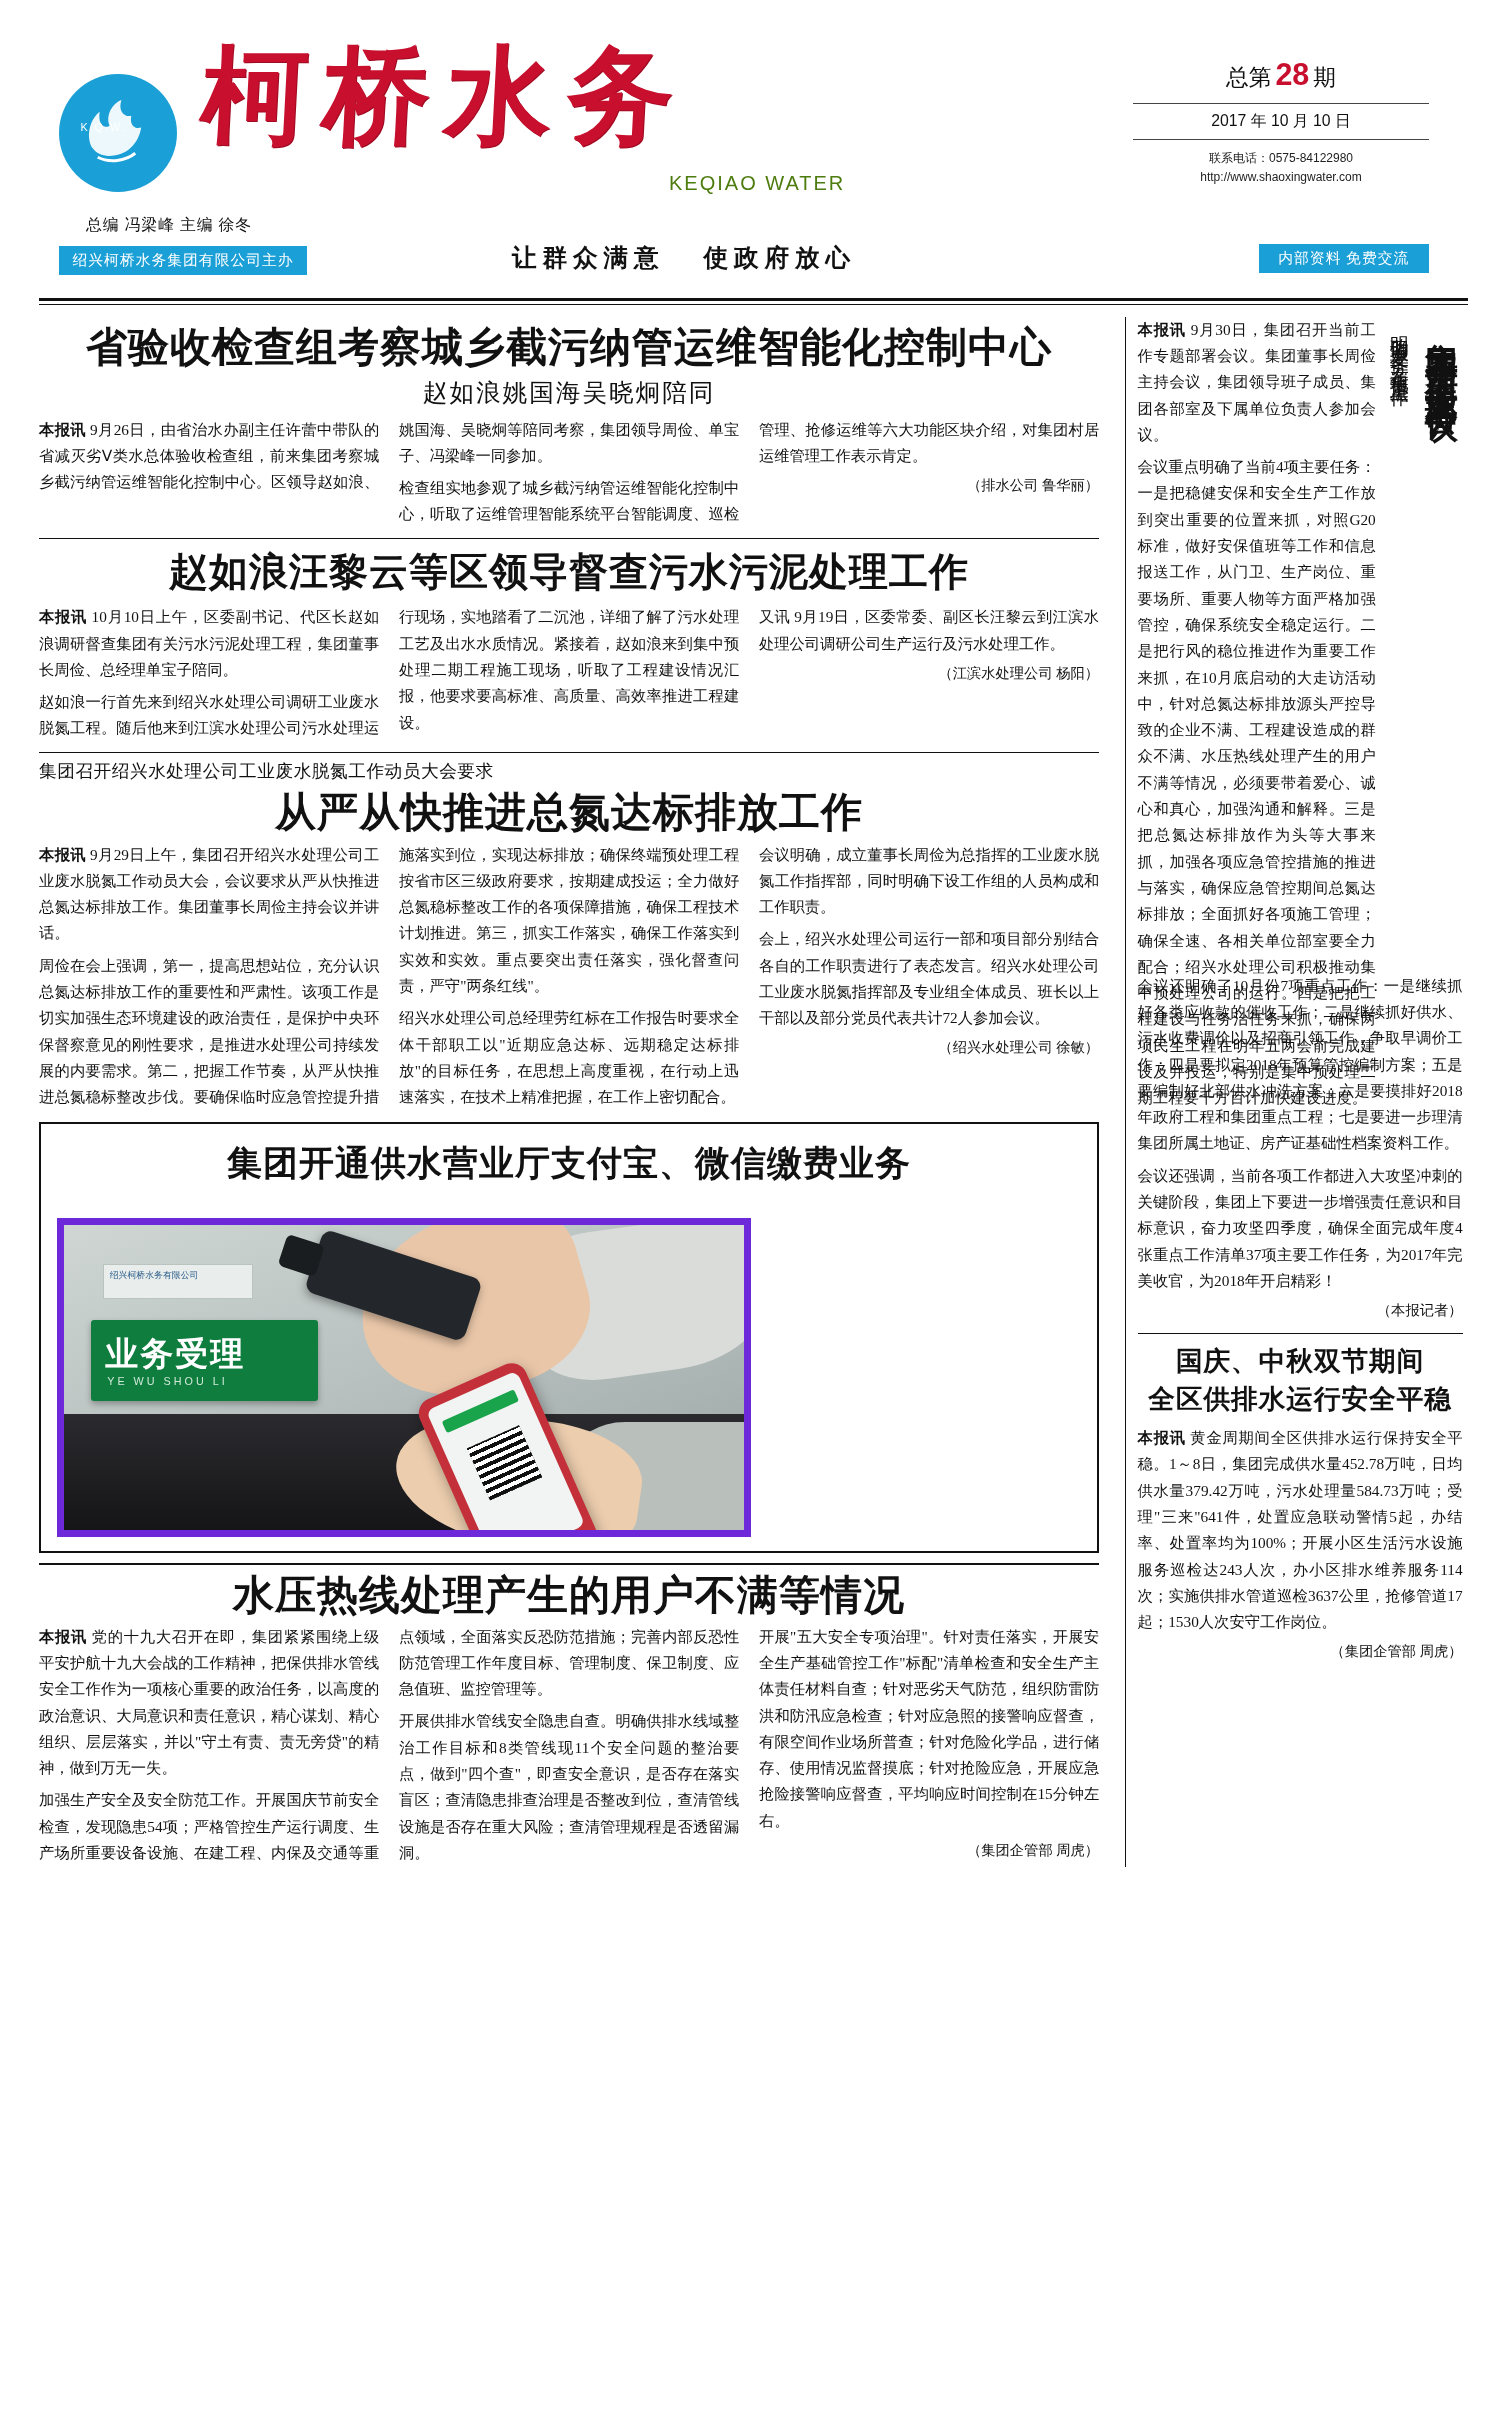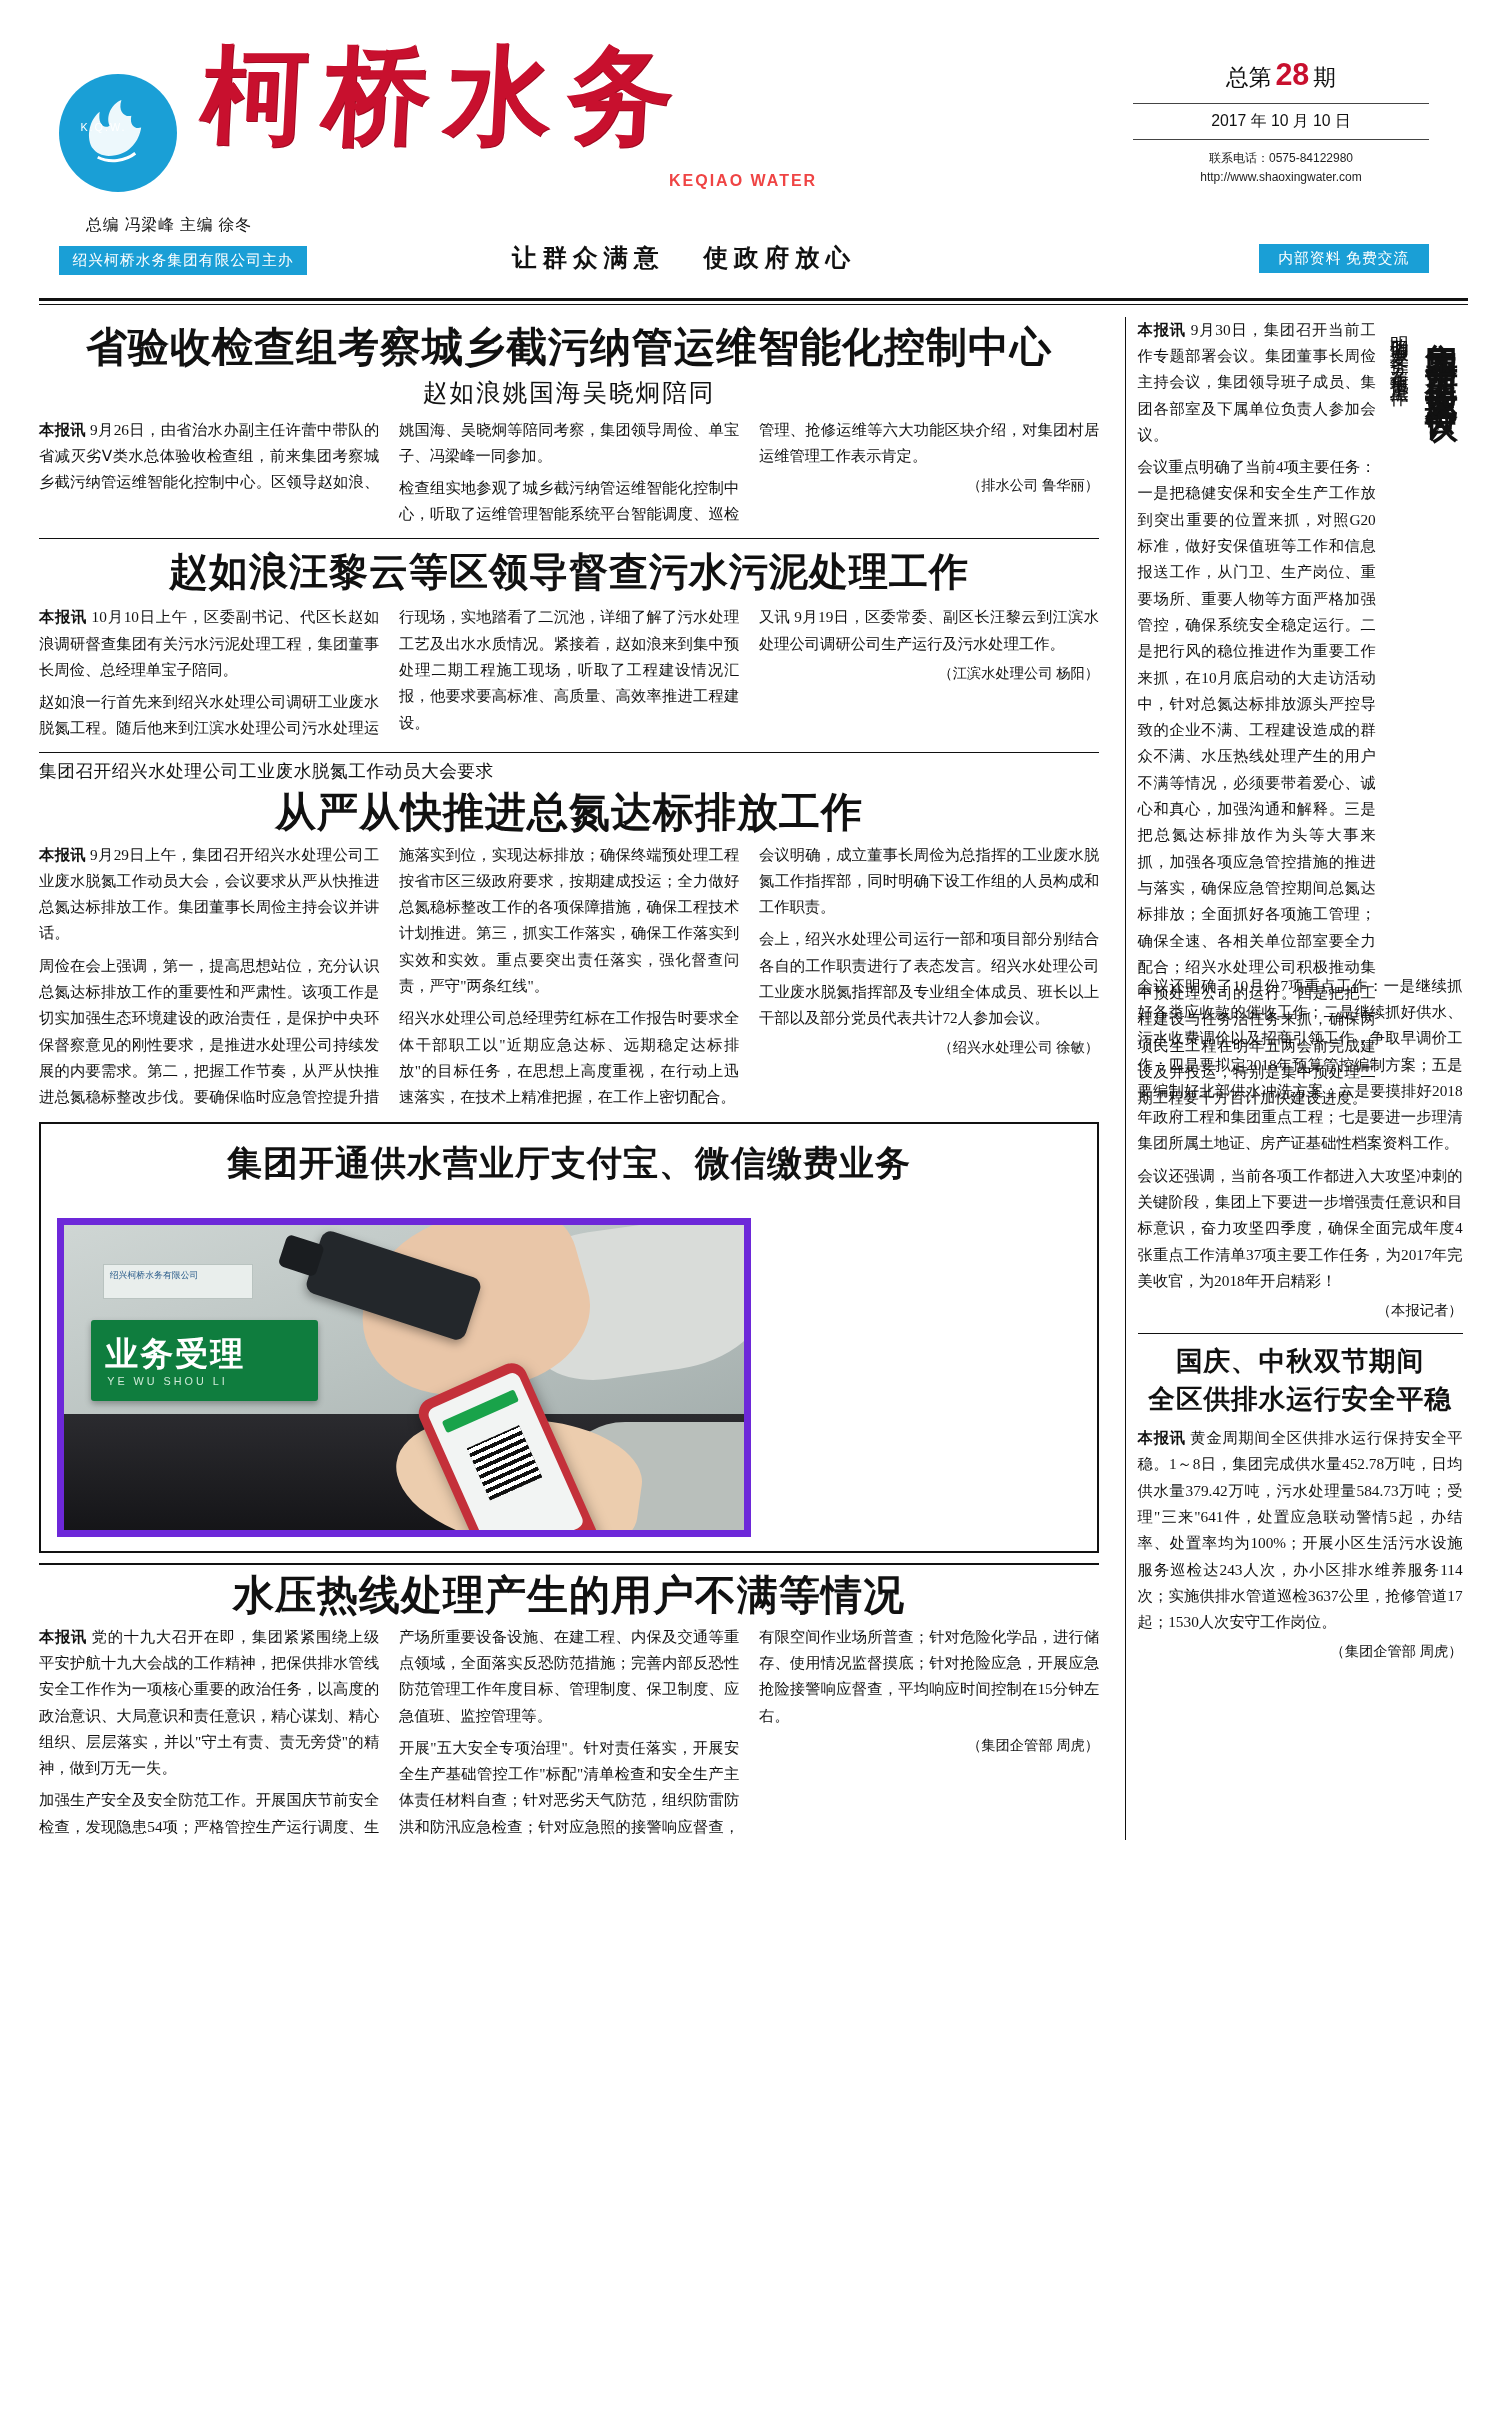--- a/index.html
+++ b/index.html
@@ -21,21 +21,21 @@
   .logo-text{position:absolute;left:21.7px;top:47px;font-size:10.8px;color:#ffffff;letter-spacing:2px;font-family:"Liberation Sans",sans-serif;text-align:center;}
   .title-cn{
     position:absolute;left:163px;top:39px;
     font-size:106px;line-height:1.05;
     color:#c8102e;font-weight:bold;
     font-family:"DejaVu Serif", serif;
     letter-spacing:15.8px;
     text-shadow:1px 1px 0 #a00b22;
     transform:skewX(-3deg);
   }
-  .title-en{position:absolute;left:630px;top:172px;font-size:16px;letter-spacing:2px;color:#ef4444;font-family:"Liberation Sans",sans-serif;font-weight:bold;}
+  .title-en{position:absolute;left:630px;top:172px;font-size:20px;letter-spacing:2px;color:#4d7c0f;font-family:"Liberation Sans",sans-serif;}
   .issue{position:absolute;right:39px;top:57px;text-align:center;width:296px;}
   .issue-line1{font-size:22.7px;color:#111;font-family:"Liberation Sans",sans-serif;}
   .issue-num{font-size:30.5px;color:#c8102e;font-weight:bold;margin:0 3.9px;}
   .issue-date{font-size:15.8px;margin-top:9.9px;border-top:1px solid #444;border-bottom:1px solid #444;padding:6.9px 0;font-family:"Liberation Sans",sans-serif;}
   .issue-contact{font-size:12px;margin-top:8.9px;line-height:1.6;color:#222;font-family:"Liberation Sans",sans-serif;}
   .editors{position:absolute;left:47px;top:215px;font-size:15.8px;letter-spacing:1px;}
   .sponsor{position:absolute;left:19.7px;top:246px;background:#1a9fd6;color:#fff;font-size:14.8px;padding:4.9px 13.8px;letter-spacing:1px;}
   .slogan{position:absolute;left:473px;top:241px;font-size:24.6px;font-weight:bold;letter-spacing:5.9px;}
   .slogan span{margin-right:39px;}
   .inner-note{position:absolute;right:39px;top:244px;background:#1a9fd6;color:#fff;font-size:14.8px;padding:4.9px 19.7px;letter-spacing:1px;}
@@ -219,20 +219,21 @@
         </div>
       </div>
 
       <div class="bottom-rule"></div>
 
       <div>
         <div class="headline1">水压热线处理产生的用户不满等情况</div>
         <div class="article-body c3">
           <p style="margin:0 0 5.9px 0"><span class="lead">本报讯</span><span>  党的十九大召开在即，集团紧紧围绕上级平安护航十九大会战的工作精神，把保供排水管线安全工作作为一项核心重要的政治任务，以高度的政治意识、大局意识和责任意识，精心谋划、精心组织、层层落实，并以"守土有责、责无旁贷"的精神，做到万无一失。</span></p>
           <p style="margin:0 0 5.9px 0">加强生产安全及安全防范工作。开展国庆节前安全检查，发现隐患54项；严格管控生产运行调度、生产场所重要设备设施、在建工程、内保及交通等重点领域，全面落实反恐防范措施；完善内部反恐性防范管理工作年度目标、管理制度、保卫制度、应急值班、监控管理等。</p>
+          <p style="margin:0 0 5.9px 0">开展供排水管线安全隐患自查。明确供排水线域整治工作目标和8类管线现11个安全问题的整治要点，做到"四个查"，即查安全意识，是否存在落实盲区；查清隐患排查治理是否整改到位，查清管线设施是否存在重大风险；查清管理规程是否透留漏洞。</p>
           <p style="margin:0">开展"五大安全专项治理"。针对责任落实，开展安全生产基础管控工作"标配"清单检查和安全生产主体责任材料自查；针对恶劣天气防范，组织防雷防洪和防汛应急检查；针对应急照的接警响应督查，有限空间作业场所普查；针对危险化学品，进行储存、使用情况监督摸底；针对抢险应急，开展应急抢险接警响应督查，平均响应时间控制在15分钟左右。</p>
           <div class="byline">（集团企管部  周虎）</div>
         </div>
       </div>
 
     </div>
 
     <div class="vrule"></div>
 
     <div class="right-col">

